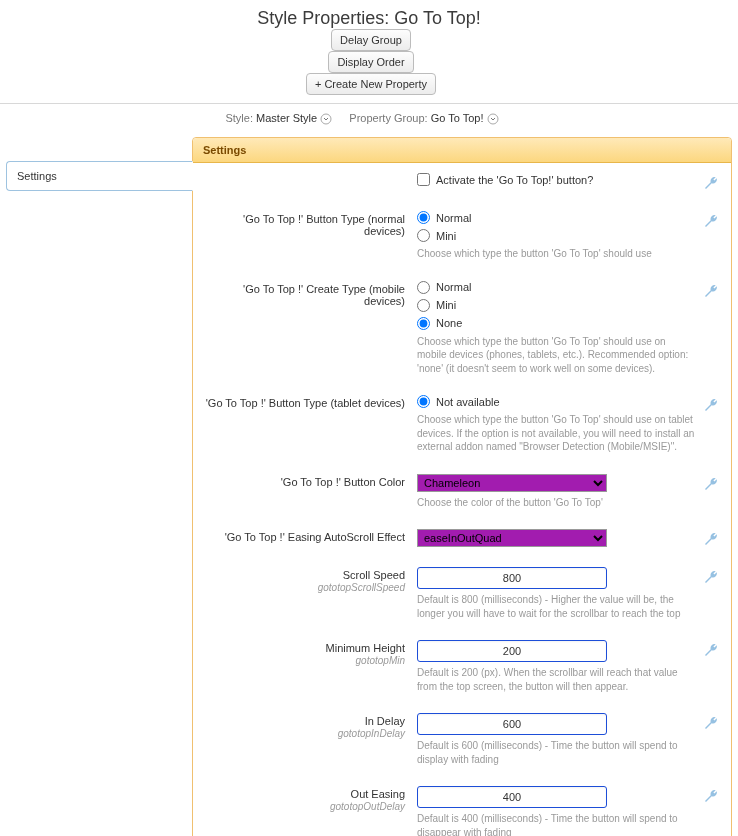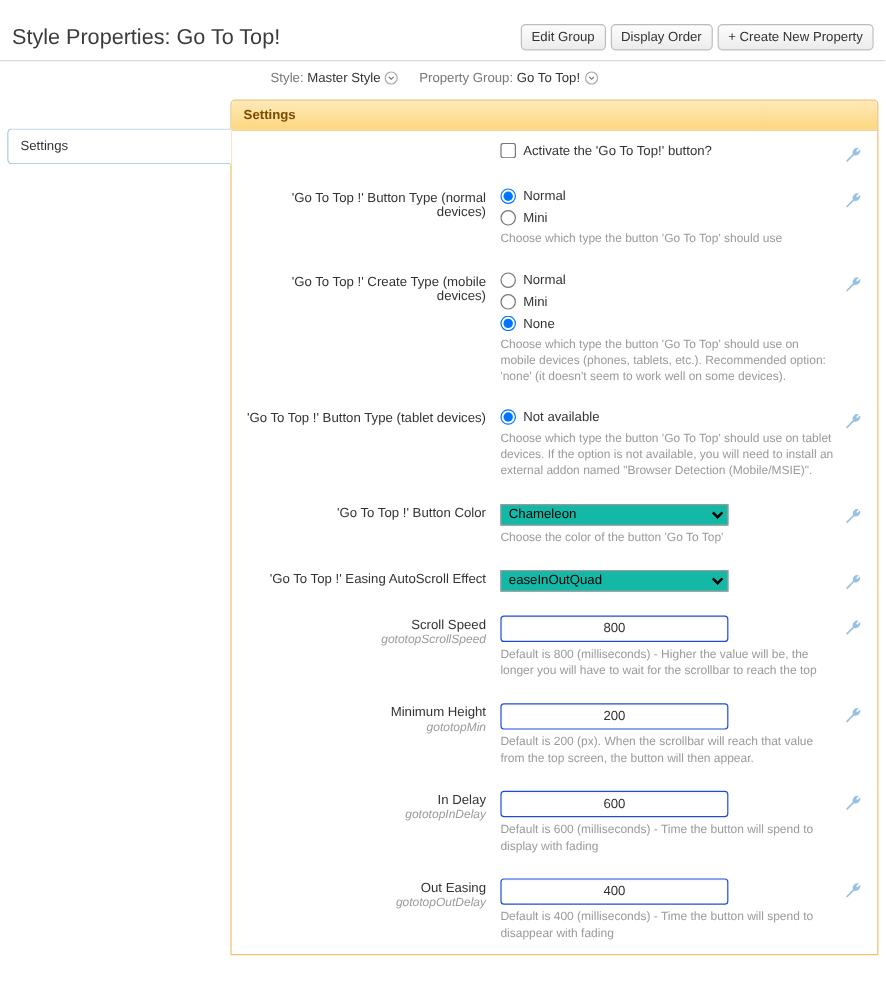--- a/index.html
+++ b/index.html
@@ -1,47 +1,47 @@
 <!DOCTYPE html>
 <html><head>
 <meta charset="utf-8">
 <style>
 * { box-sizing: border-box; margin: 0; padding: 0; }
 body { font-family: "Lucida Grande", "Trebuchet MS", Verdana, Arial, sans-serif; font-size: 11px; color: #333; background: #fff; width: 738px; }
-.topbar { display: flex; align-items: center; padding: 20px 10px 8px 10px; border-bottom: 1px solid #d8d8d8; }
+.topbar { display: flex; align-items: center; padding: 8px 10px 8px 10px; border-bottom: 1px solid #d8d8d8; flex-direction: column; }
 .page-title { font-size: 18px; font-weight: normal; color: #3b3b3b; flex: 1; }
 .btn { background: linear-gradient(#fdfdfd,#ececec); border: 1px solid #bcbcbc; border-radius: 4px; padding: 4px 8px; font-size: 11px; color: #333; margin-left: 4px; cursor: pointer; }
 .subbar { padding: 8px 10px 12px 10px; font-size: 11px; color: #555; text-align: center; }
 .subbar .lbl { color: #777; }
 .subbar .val { color: #333; margin-right: 14px; }
 .dd-icon { display:inline-block; width:12px; height:12px; vertical-align:middle; }
 .dd-icon svg { width:12px; height:12px; }
 .layout { display: flex; align-items: flex-start; padding: 0 6px 12px 6px; }
 .sidebar { width: 186px; margin-top: 24px; }
 .side-tab { background: #fff; border: 1px solid #9ec3e0; border-right: 1px solid #fff; border-radius: 4px 0 0 4px; padding: 8px 10px; font-size: 11px; color: #333; position: relative; z-index: 3; margin-right:-1px; }
 .main { flex: 1; border: 1px solid #f0c070; border-radius: 4px 4px 0 0; background: #fff; position: relative; z-index: 2; }
 .main-head { background: linear-gradient(#ffe9b8,#fcd77f); border-bottom: 1px solid #e8b64a; padding: 6px 10px; font-size: 11px; font-weight: bold; color: #7a4a00; border-radius: 4px 4px 0 0; }
 .section { display: flex; align-items: flex-start; padding: 10px 8px 10px 0; }
 .sec-label { width: 224px; text-align: right; padding: 2px 12px 0 8px; font-size: 11px; color: #333; }
 .sec-label .tech { display:block; color:#9a9a9a; font-style: italic; font-size: 10px; margin-top:1px; }
 .sec-body { flex: 1; position: relative; padding-right: 28px; }
-.radio-row, .check-row { display: flex; align-items: flex-end; margin-bottom: 5px; font-size: 11px; }
+.radio-row, .check-row { display: flex; align-items: center; margin-bottom: 5px; font-size: 11px; }
 .radio-row input, .check-row input { margin-right: 6px; }
 .hint { color: #9a9a9a; font-size: 10px; margin-top: 4px; line-height: 1.35; }
-select { width: 190px; font-size: 11px; padding: 1px 2px; border: 1px solid #999; background: #14b8a6; }
+select { width: 190px; font-size: 11px; padding: 1px 2px; border: 1px solid #999; background: #a21caf; }
 .numbox { width: 190px; border: 1px solid #1d4ed8; border-radius: 3px; padding: 4px 6px; font-size: 11px; text-align: center; background: #fff; color:#333; box-shadow: inset 0 1px 2px rgba(0,0,0,0.05); }
 .wrench { position: absolute; right: 4px; top: 2px; cursor: pointer; opacity: 0.7; }
 .wrench svg { width: 16px; height: 16px; }
 </style>
 </head>
 <body>
 
 <div class="topbar">
   <h1 class="page-title">Style Properties: Go To Top!</h1>
-  <button class="btn">Edit Group</button>
+  <button class="btn">Delay Group</button>
   <button class="btn">Display Order</button>
   <button class="btn">+ Create New Property</button>
 </div>
 
 <div class="subbar">
   <span class="lbl">Style:</span>
   <span class="val">
     <span>Master Style</span>
     <span class="dd-icon"><svg viewBox="0 0 12 12">
           <circle cx="6" cy="6" r="5" fill="none" stroke="#aaa"></circle>

